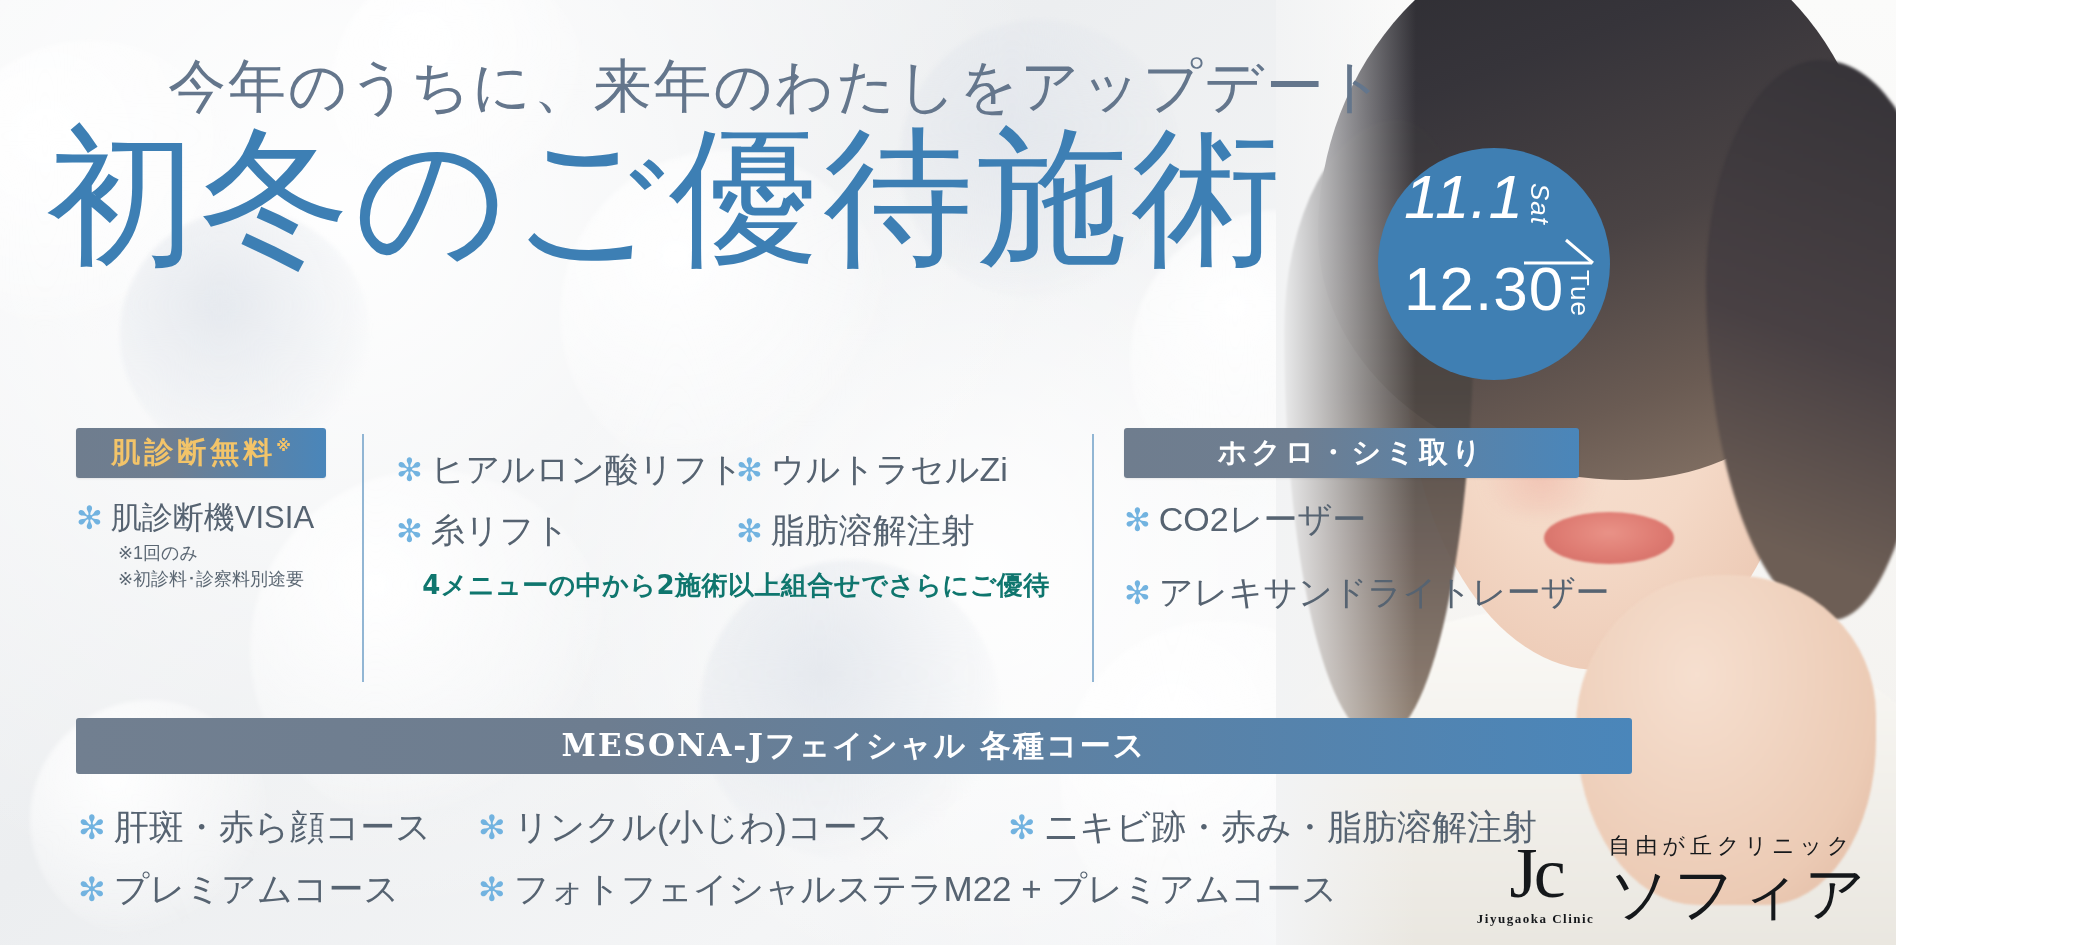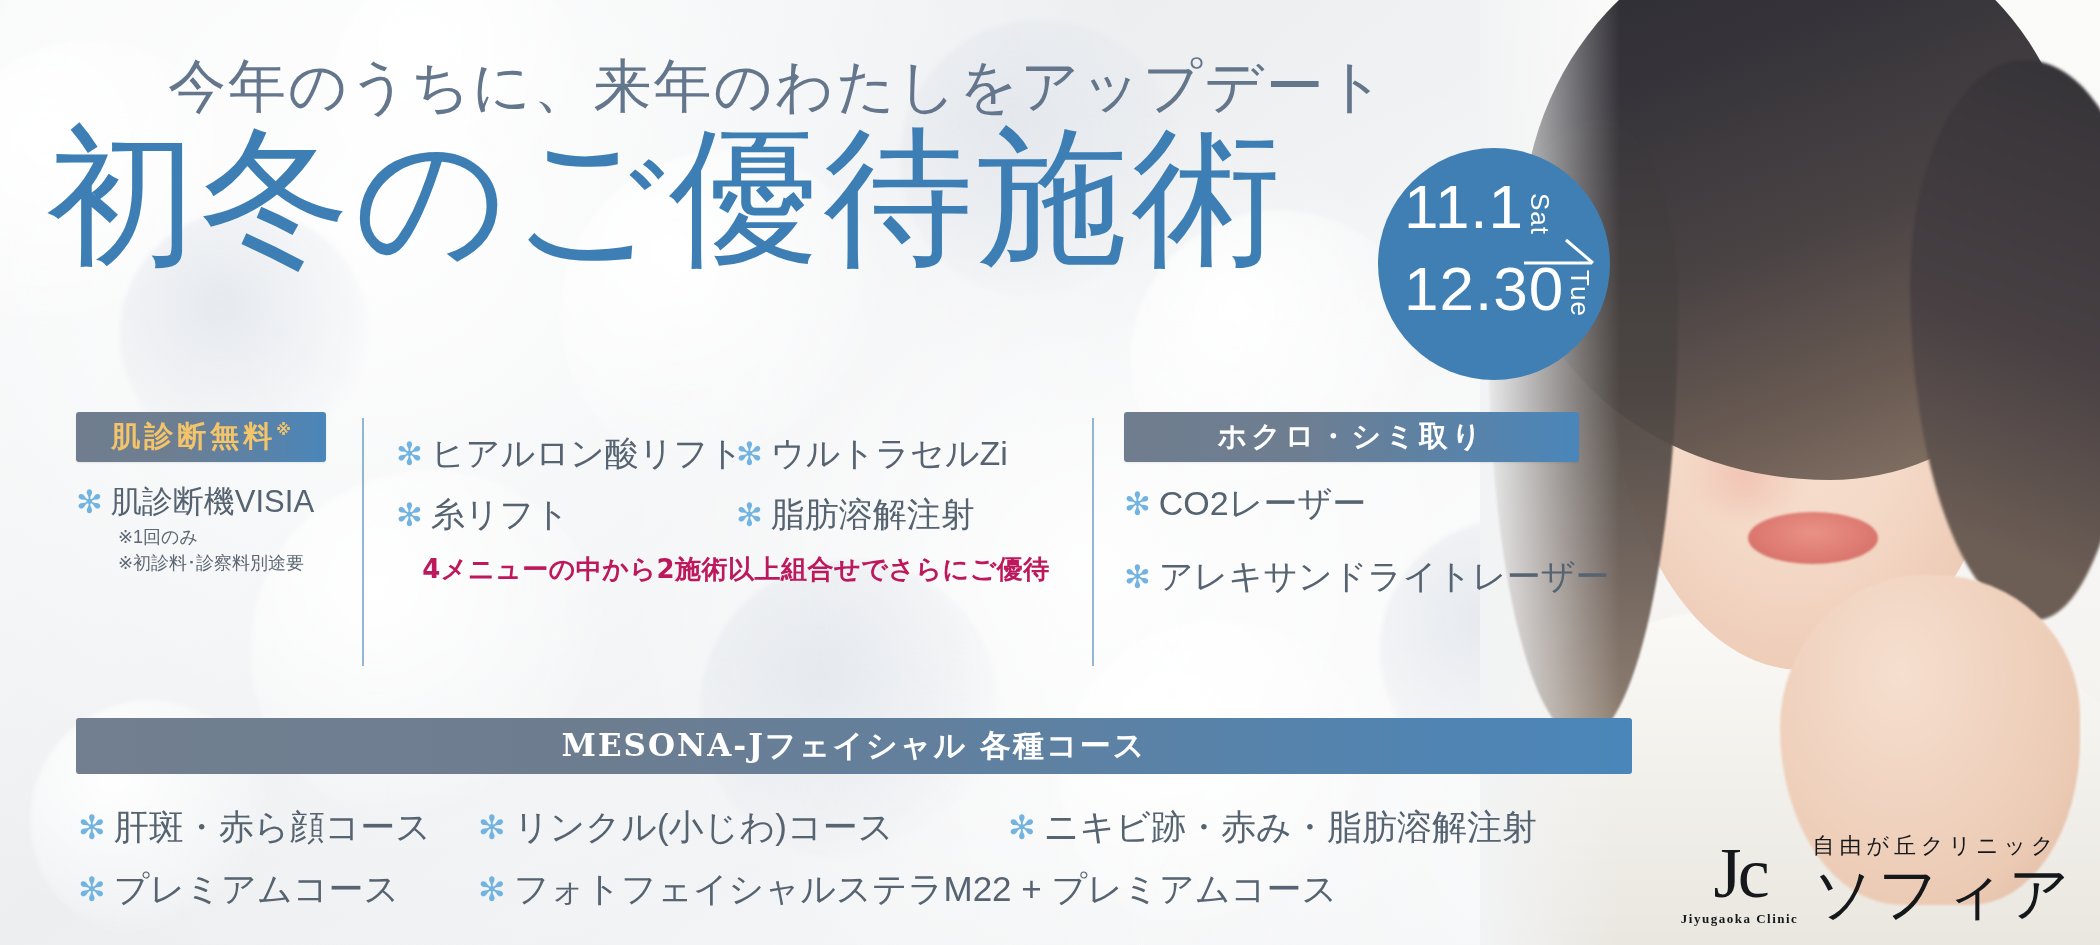--- a/index.html
+++ b/index.html
@@ -2,21 +2,21 @@
 <html lang="ja"><head>
 <meta charset="utf-8">
 <style>
   html, body {
     margin: 0;
     padding: 0;
     background: #ffffff;
   }
   #banner {
     position: relative;
-    width: 2100px;
+    width: 1896px;
     height: 945px;
     overflow: hidden;
     font-family: "Liberation Sans", "DejaVu Sans", sans-serif;
     background: #f2f3f4;
   }
 
   
   .bg-base {
     position: absolute;
     inset: 0;
@@ -173,21 +173,21 @@
     background: #3f7fb3;
     color: #ffffff;
   }
   .date-row {
     position: absolute;
     display: flex;
     align-items: flex-end;
     font-family: "Liberation Sans", "DejaVu Sans", sans-serif;
     font-weight: 300;
   }
-  .date-row.r1 { left: 26px; top: 30px; }
+  .date-row.r1 { left: 26px; top: 20px; font-style: italic; }
   .date-row.r2 { left: 26px; top: 112px; }
   .date-num {
     font-size: 62px;
     line-height: 0.95;
     letter-spacing: 1px;
   }
   .date-dow {
     writing-mode: vertical-rl;
     font-size: 26px;
     letter-spacing: 1px;
@@ -197,21 +197,21 @@
   }
   .date-arrow {
     position: absolute;
     right: 14px; top: 86px;
     width: 74px; height: 34px;
   }
 
   
   .cards {
     position: absolute;
-    left: 76px; top: 412px;
+    left: 76px; top: 428px;
     width: 1556px;
     height: 260px;
   }
   .card { position: absolute; top: 0; }
   .card.c1 { left: 0;    width: 250px; }
   .card.c2 { left: 320px; width: 680px; }
   .card.c3 { left: 1048px; width: 455px; }
 
   .bar {
     height: 50px;
@@ -275,21 +275,21 @@
     font-family: "Liberation Sans", "DejaVu Sans", sans-serif;
   }
   .grid2 {
     display: grid;
     grid-template-columns: 340px 1fr;
     row-gap: 22px;
   }
   .colnote {
     margin-top: 18px;
     text-align: center;
-    color: #be185d;
+    color: #0f766e;
     font-weight: 700;
     font-size: 26px;
     font-family: "DejaVu Sans", "Liberation Sans", sans-serif;
     letter-spacing: 0.5px;
     white-space: nowrap;
   }
   .stack-rows { display: flex; flex-direction: column; gap: 34px; }
 
   
   .mesona-bar {

